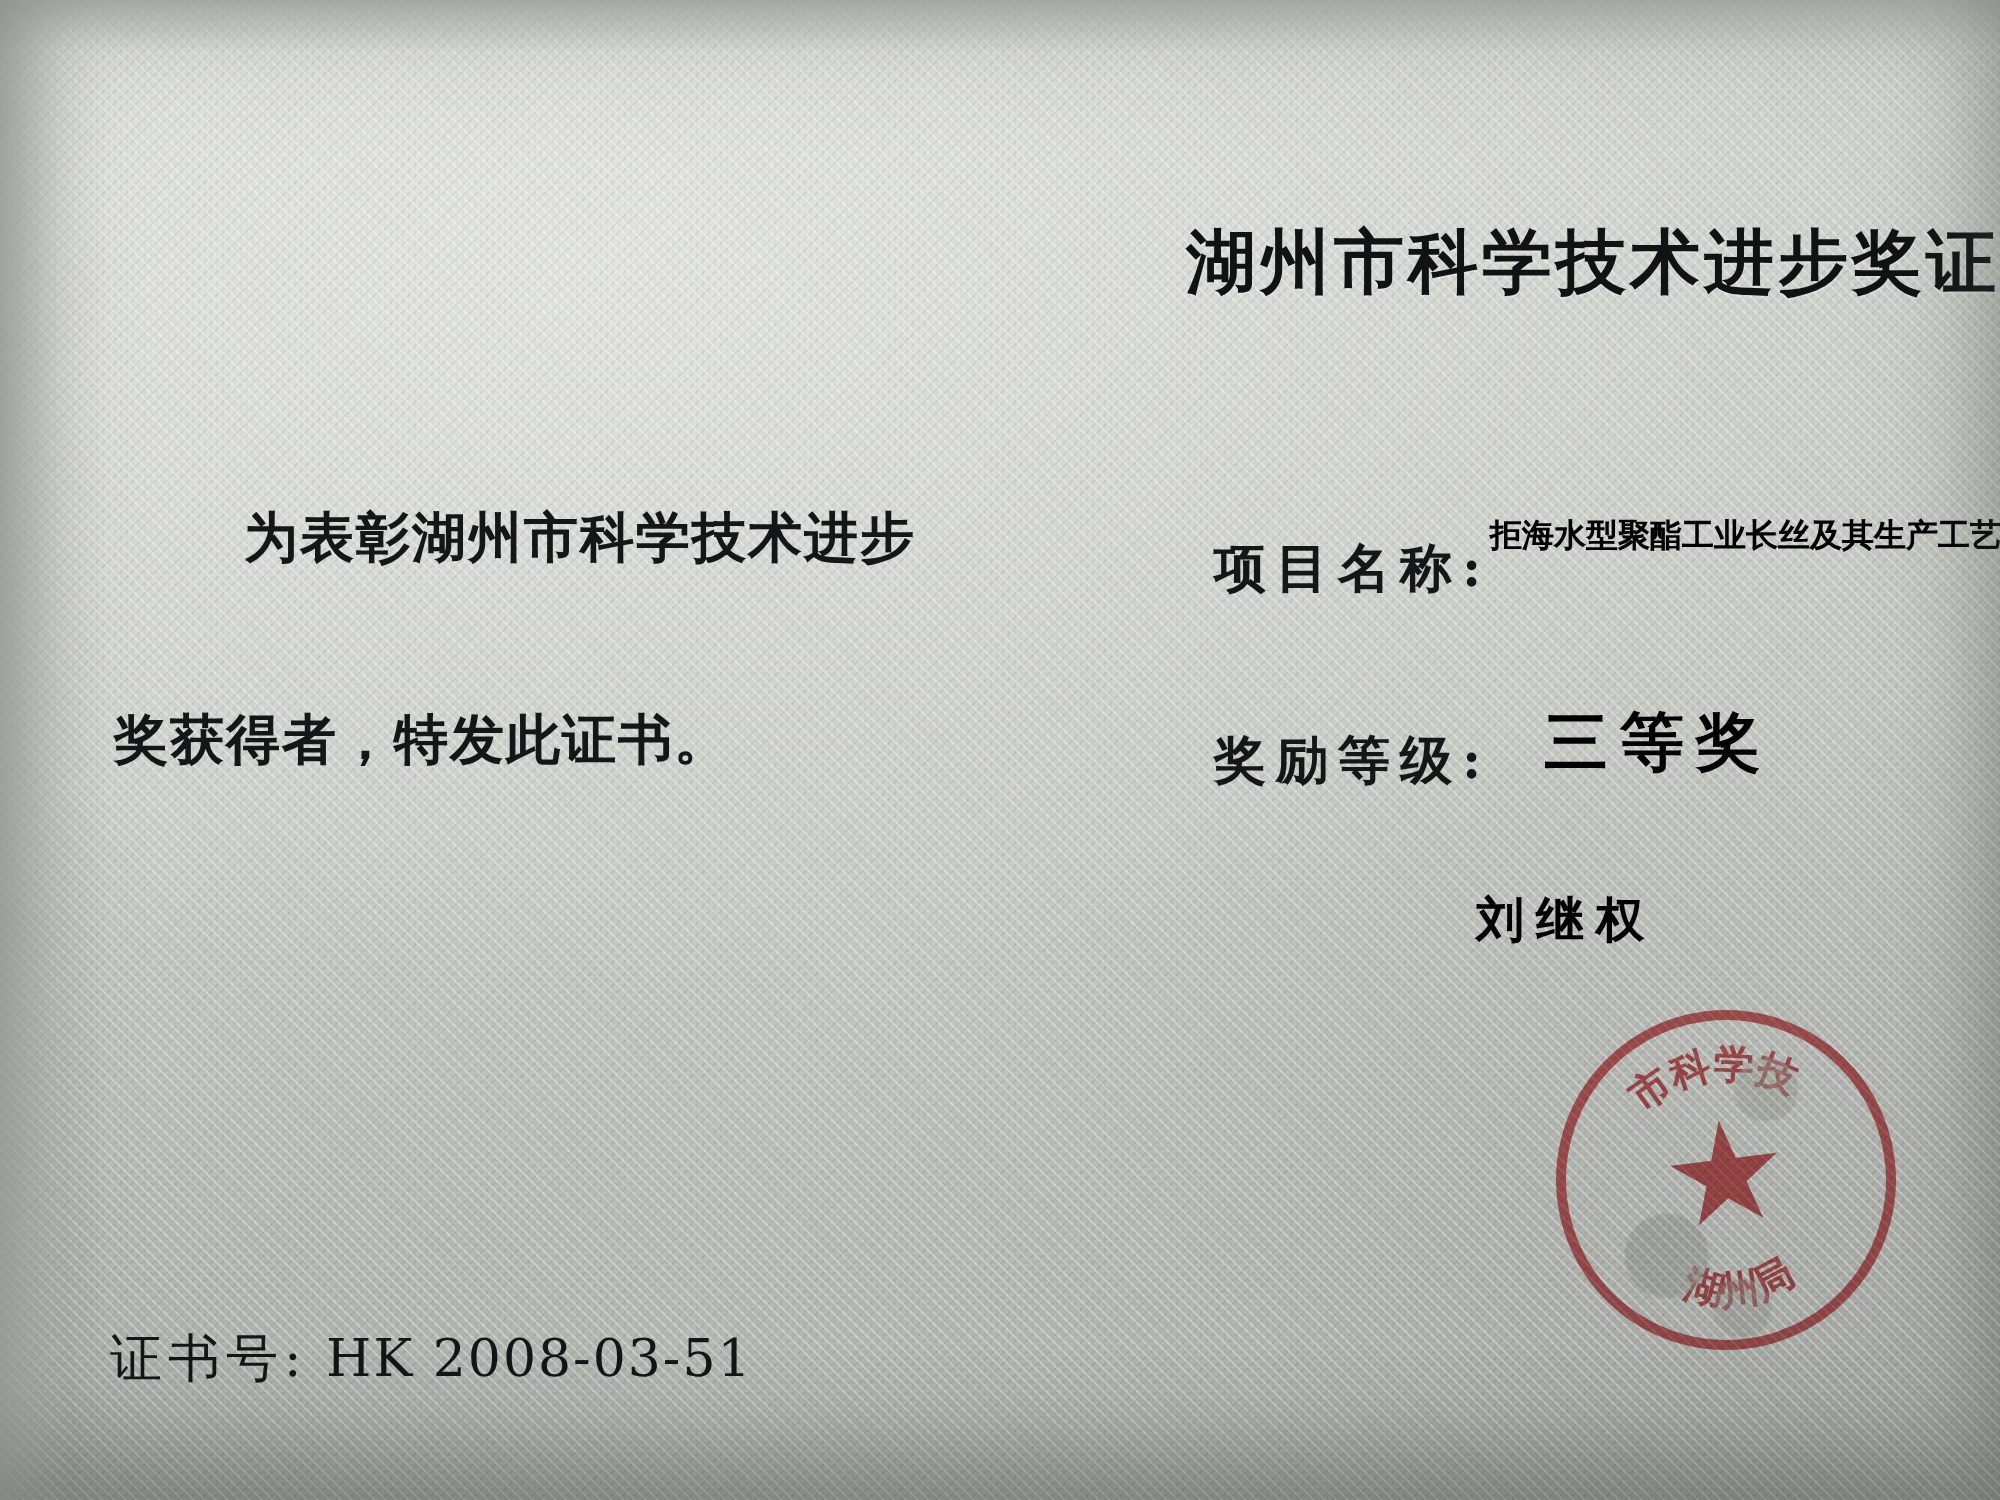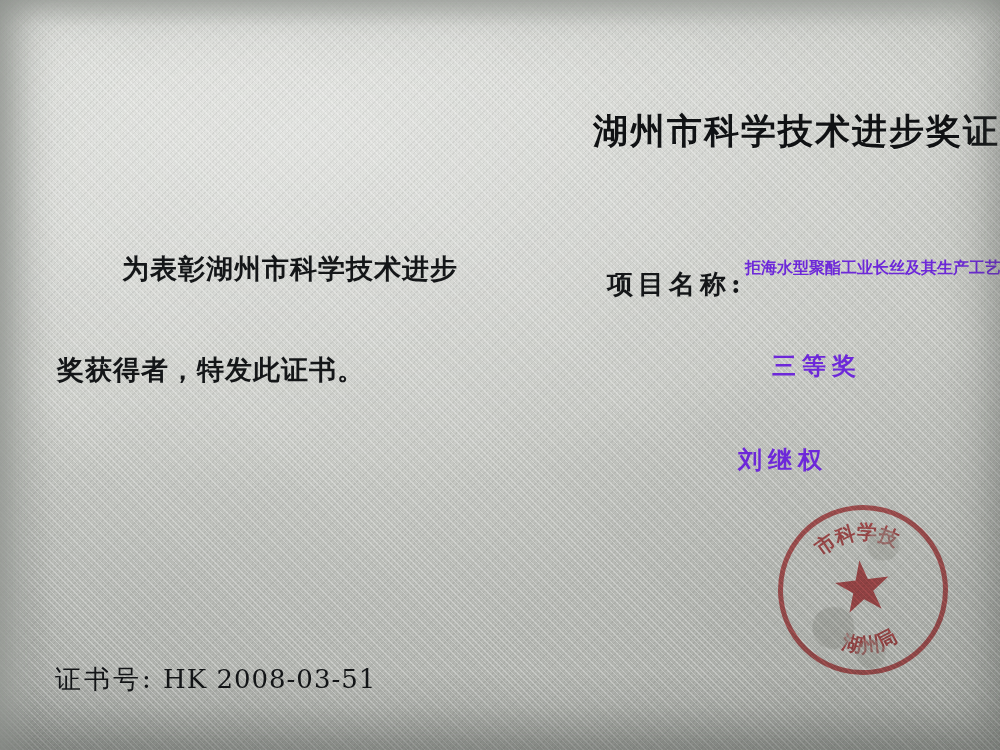--- a/index.html
+++ b/index.html
@@ -97,29 +97,29 @@
     font-size: 26px;
     font-weight: bold;
     letter-spacing: 5px;
     color: #141618;
     font-family: "DejaVu Serif", serif;
     margin-top: 16px;
   }
   .field-value {
     font-size: 23px;
     font-weight: bold;
-    color: #6d28d9;
+    color: #000000;
     font-family: "DejaVu Serif", serif;
   }
 
   #lbl-project  { top: 251px; left: 607px; }
   #val-project  { top: 258px; left: 745px; font-size: 16px; letter-spacing: 0px; }
 
   #lbl-grade    { top: 347px; left: 607px; }
-  #val-grade    { top: 350px; left: 772px; font-size: 24px; letter-spacing: 6px; }
+  #val-grade    { top: 350px; left: 772px; font-size: 32px; letter-spacing: 6px; }
 
   #lbl-winner   { top: 441px; left: 607px; }
   #val-winner   { top: 444px; left: 738px; font-size: 24px; letter-spacing: 6px; }
 
   #issuer {
     top: 577px;
     left: 737px;
     font-size: 26px;
     font-weight: bold;
     letter-spacing: 2px;
@@ -202,20 +202,21 @@
   <div class="edge-left"></div>
 
   <div class="t" id="title">湖州市科学技术进步奖证书</div>
 
   <div class="t left-line" id="left-line-1">为表彰湖州市科学技术进步</div>
   <div class="t left-line" id="left-line-2">奖获得者，特发此证书。</div>
 
   <div class="t field-label" id="lbl-project">项目名称:</div>
   <div class="t field-value" id="val-project">拒海水型聚酯工业长丝及其生产工艺</div>
 
+  <div class="t field-label" id="lbl-grade">奖励等级:</div>
   <div class="t field-value" id="val-grade">三等奖</div>
 
   <div class="t field-value" id="val-winner">刘继权</div>
 
 
 
   <div class="t" id="cert-no">
     <span class="label">证书号:</span>
     <span>HK 2008-03-51</span>
   </div>

